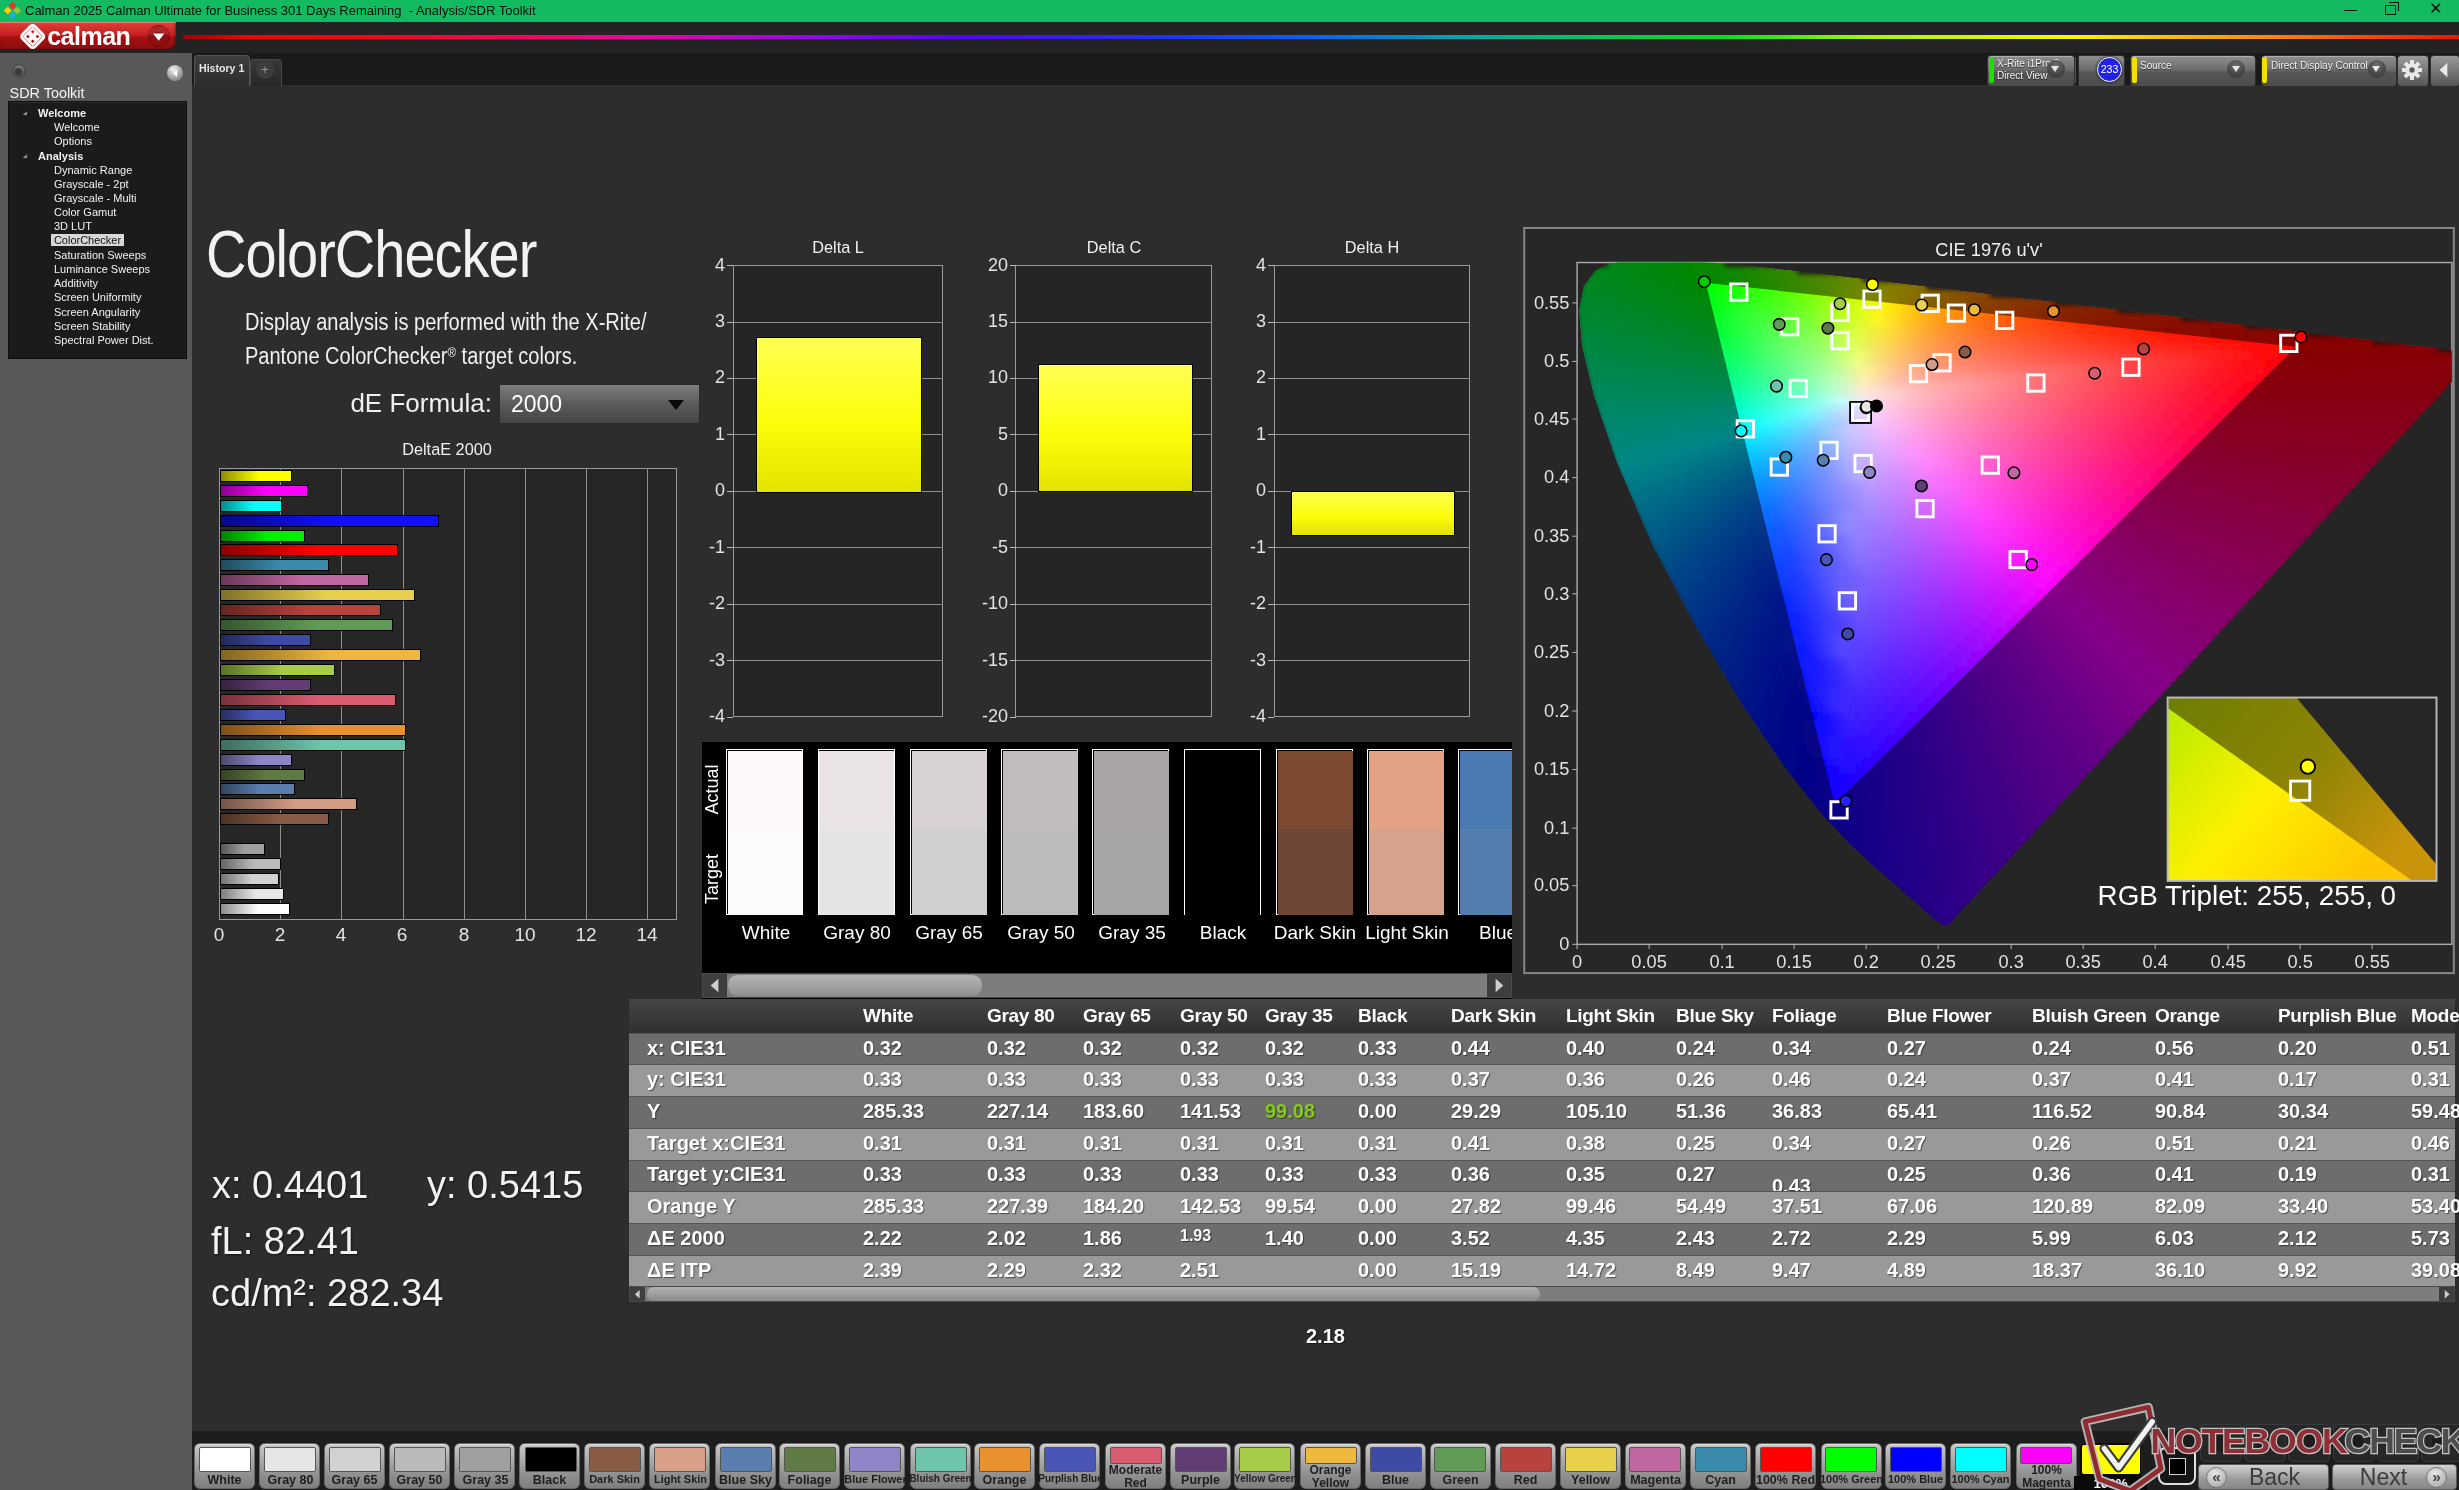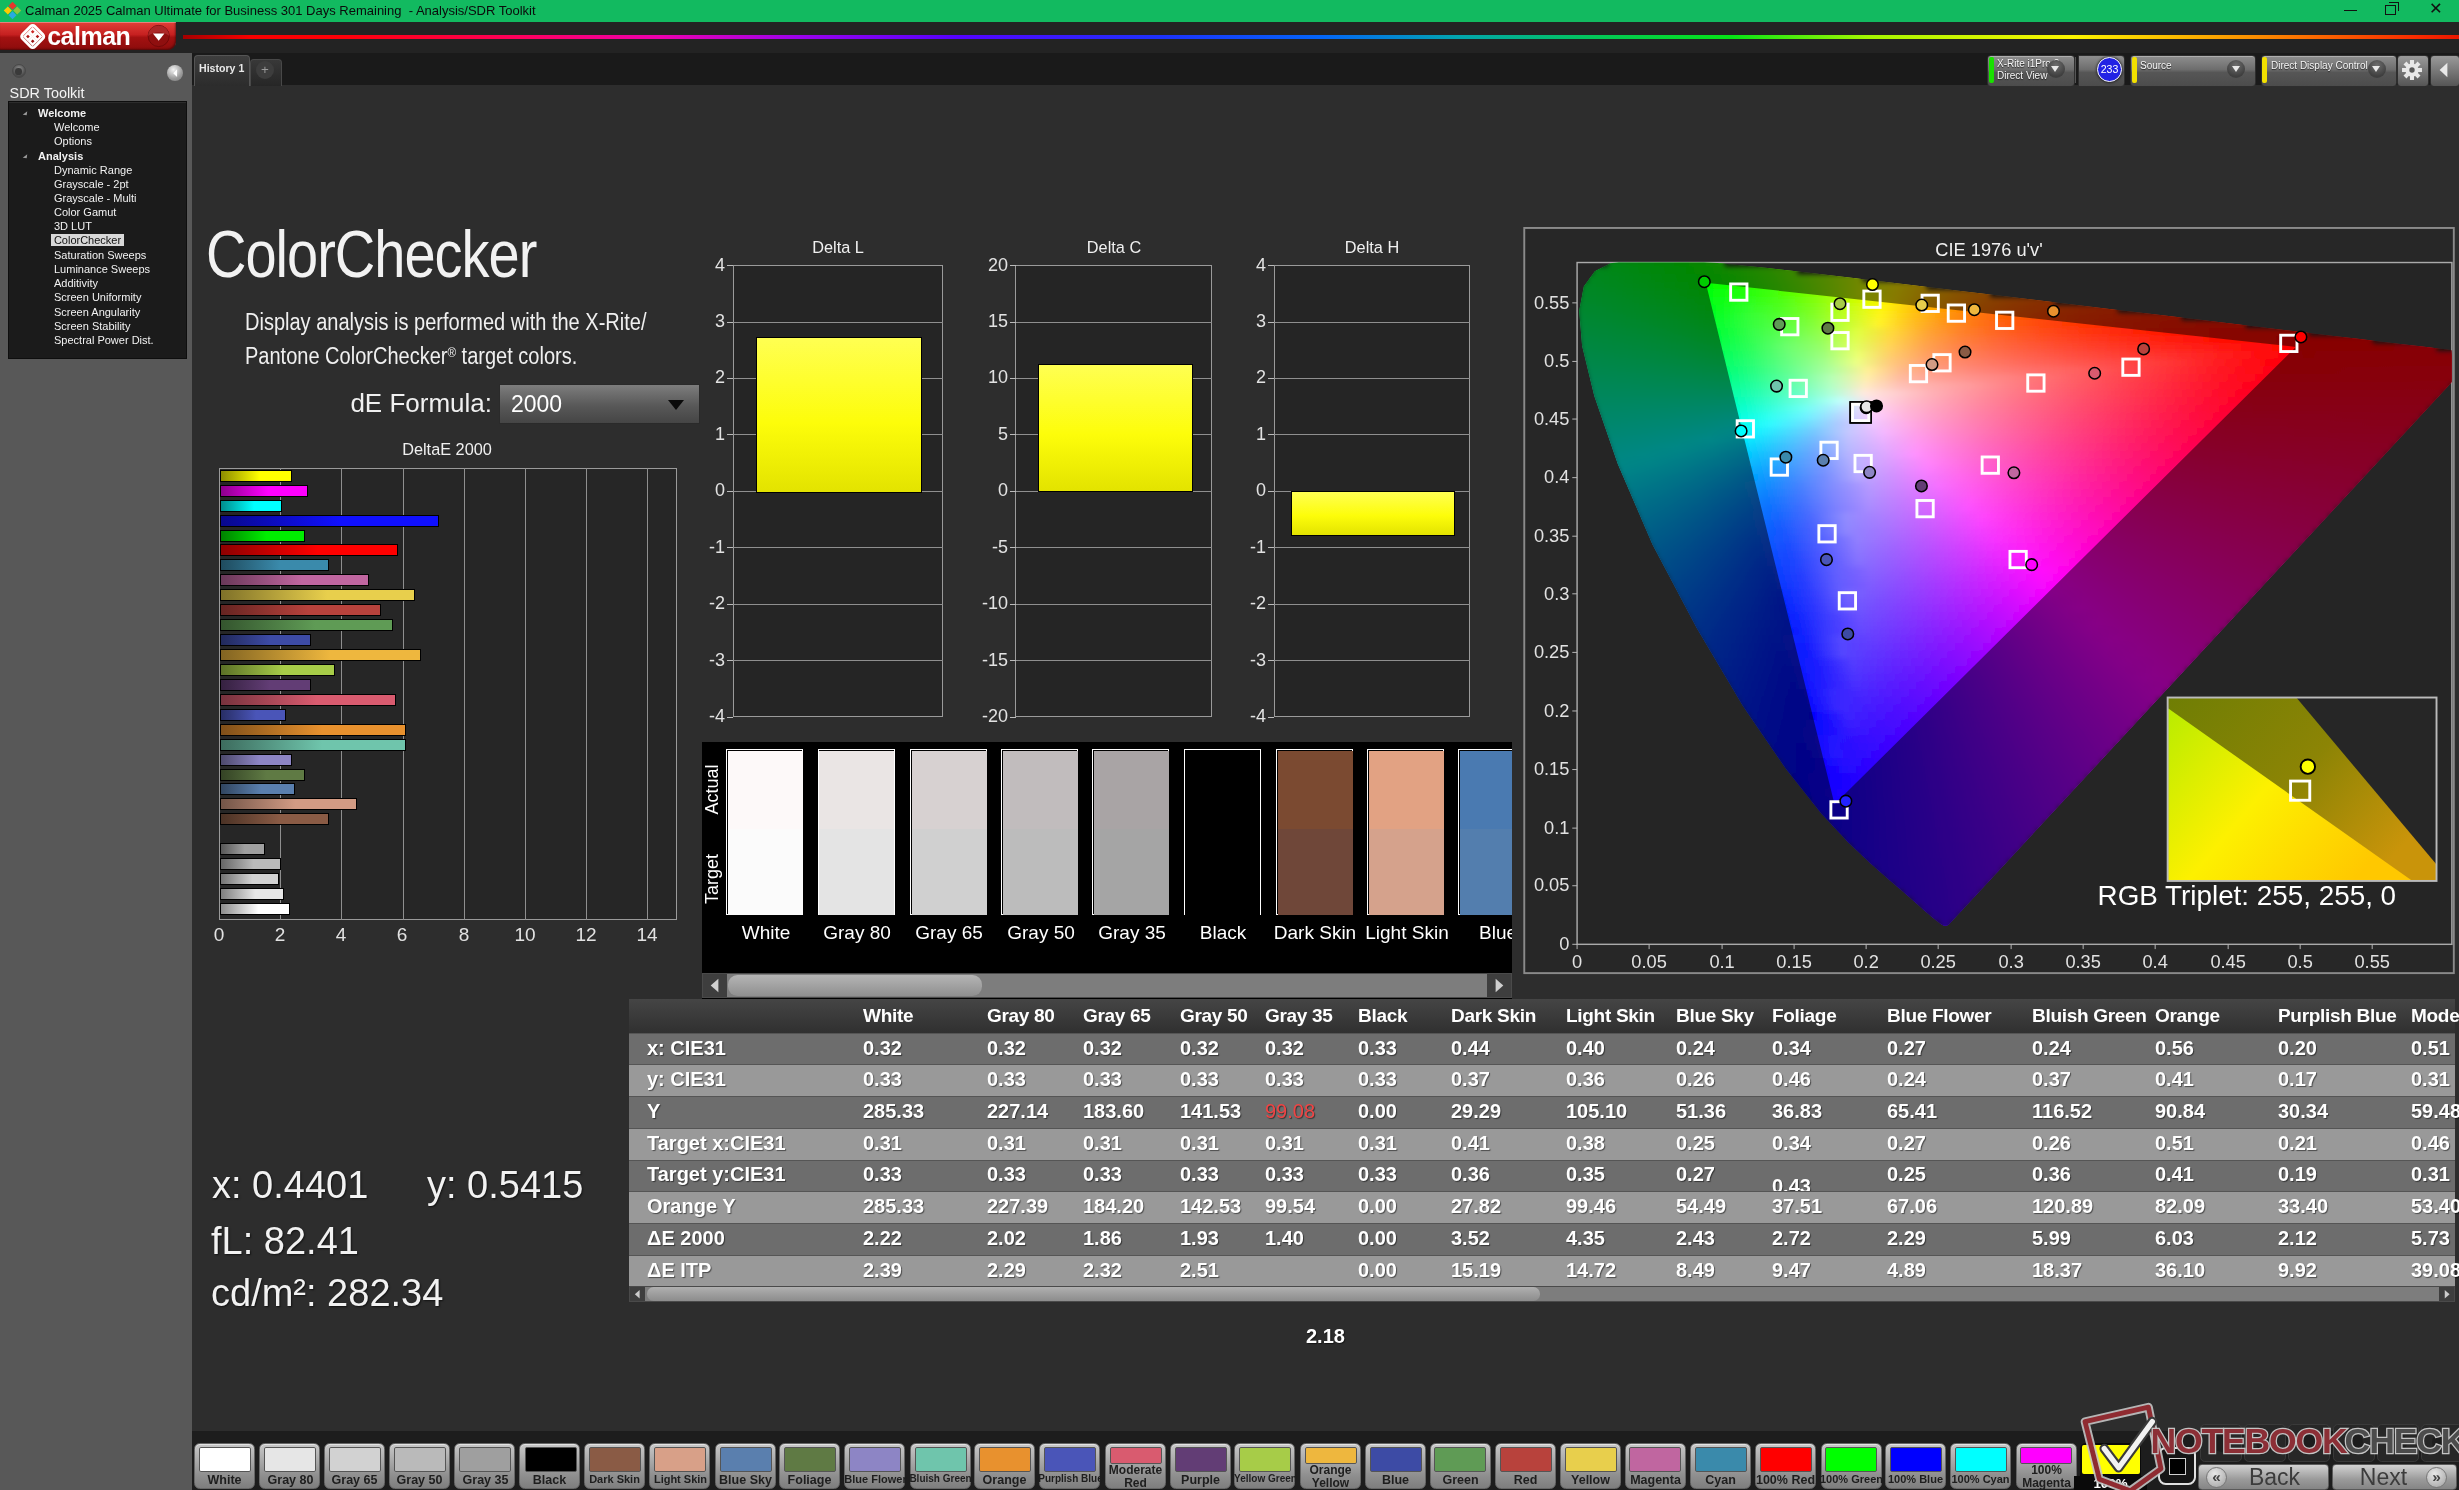--- a/index.html
+++ b/index.html
@@ -2158,21 +2158,21 @@
     <div style="position:absolute;left:2032px;top:1068px;font-size:20px;font-weight:bold;color:#fff;text-shadow:1px 1px 1px rgba(0,0,0,.5);">0.37</div>
     <div style="position:absolute;left:2155px;top:1068px;font-size:20px;font-weight:bold;color:#fff;text-shadow:1px 1px 1px rgba(0,0,0,.5);">0.41</div>
     <div style="position:absolute;left:2278px;top:1068px;font-size:20px;font-weight:bold;color:#fff;text-shadow:1px 1px 1px rgba(0,0,0,.5);">0.17</div>
     <div style="position:absolute;left:2411px;top:1068px;font-size:20px;font-weight:bold;color:#fff;text-shadow:1px 1px 1px rgba(0,0,0,.5);">0.31</div>
     <div style="position:absolute;left:629px;top:1096px;width:1826px;height:32px;background:#6d6d6d;border-top:1px solid #555;box-sizing:border-box;"></div>
     <div style="position:absolute;left:647px;top:1100px;font-size:20px;font-weight:bold;color:#fff;text-shadow:1px 1px 1px rgba(0,0,0,.5);white-space:nowrap;">Y</div>
     <div style="position:absolute;left:863px;top:1100px;font-size:20px;font-weight:bold;color:#fff;text-shadow:1px 1px 1px rgba(0,0,0,.5);">285.33</div>
     <div style="position:absolute;left:987px;top:1100px;font-size:20px;font-weight:bold;color:#fff;text-shadow:1px 1px 1px rgba(0,0,0,.5);">227.14</div>
     <div style="position:absolute;left:1083px;top:1100px;font-size:20px;font-weight:bold;color:#fff;text-shadow:1px 1px 1px rgba(0,0,0,.5);">183.60</div>
     <div style="position:absolute;left:1180px;top:1100px;font-size:20px;font-weight:bold;color:#fff;text-shadow:1px 1px 1px rgba(0,0,0,.5);">141.53</div>
-    <div style="position:absolute;left:1265px;top:1100px;font-size:20px;font-weight:normal;color:#ef4444;text-shadow:1px 1px 1px rgba(0,0,0,.5);">99.08</div>
+    <div style="position:absolute;left:1265px;top:1100px;font-size:20px;font-weight:bold;color:#84cc16;text-shadow:1px 1px 1px rgba(0,0,0,.5);">99.08</div>
     <div style="position:absolute;left:1358px;top:1100px;font-size:20px;font-weight:bold;color:#fff;text-shadow:1px 1px 1px rgba(0,0,0,.5);">0.00</div>
     <div style="position:absolute;left:1451px;top:1100px;font-size:20px;font-weight:bold;color:#fff;text-shadow:1px 1px 1px rgba(0,0,0,.5);">29.29</div>
     <div style="position:absolute;left:1566px;top:1100px;font-size:20px;font-weight:bold;color:#fff;text-shadow:1px 1px 1px rgba(0,0,0,.5);">105.10</div>
     <div style="position:absolute;left:1676px;top:1100px;font-size:20px;font-weight:bold;color:#fff;text-shadow:1px 1px 1px rgba(0,0,0,.5);">51.36</div>
     <div style="position:absolute;left:1772px;top:1100px;font-size:20px;font-weight:bold;color:#fff;text-shadow:1px 1px 1px rgba(0,0,0,.5);">36.83</div>
     <div style="position:absolute;left:1887px;top:1100px;font-size:20px;font-weight:bold;color:#fff;text-shadow:1px 1px 1px rgba(0,0,0,.5);">65.41</div>
     <div style="position:absolute;left:2032px;top:1100px;font-size:20px;font-weight:bold;color:#fff;text-shadow:1px 1px 1px rgba(0,0,0,.5);">116.52</div>
     <div style="position:absolute;left:2155px;top:1100px;font-size:20px;font-weight:bold;color:#fff;text-shadow:1px 1px 1px rgba(0,0,0,.5);">90.84</div>
     <div style="position:absolute;left:2278px;top:1100px;font-size:20px;font-weight:bold;color:#fff;text-shadow:1px 1px 1px rgba(0,0,0,.5);">30.34</div>
     <div style="position:absolute;left:2411px;top:1100px;font-size:20px;font-weight:bold;color:#fff;text-shadow:1px 1px 1px rgba(0,0,0,.5);">59.48</div>
@@ -2225,21 +2225,21 @@
     <div style="position:absolute;left:1887px;top:1195px;font-size:20px;font-weight:bold;color:#fff;text-shadow:1px 1px 1px rgba(0,0,0,.5);">67.06</div>
     <div style="position:absolute;left:2032px;top:1195px;font-size:20px;font-weight:bold;color:#fff;text-shadow:1px 1px 1px rgba(0,0,0,.5);">120.89</div>
     <div style="position:absolute;left:2155px;top:1195px;font-size:20px;font-weight:bold;color:#fff;text-shadow:1px 1px 1px rgba(0,0,0,.5);">82.09</div>
     <div style="position:absolute;left:2278px;top:1195px;font-size:20px;font-weight:bold;color:#fff;text-shadow:1px 1px 1px rgba(0,0,0,.5);">33.40</div>
     <div style="position:absolute;left:2411px;top:1195px;font-size:20px;font-weight:bold;color:#fff;text-shadow:1px 1px 1px rgba(0,0,0,.5);">53.40</div>
     <div style="position:absolute;left:629px;top:1223px;width:1826px;height:32px;background:#6d6d6d;border-top:1px solid #555;box-sizing:border-box;"></div>
     <div style="position:absolute;left:647px;top:1227px;font-size:20px;font-weight:bold;color:#fff;text-shadow:1px 1px 1px rgba(0,0,0,.5);white-space:nowrap;">ΔE 2000</div>
     <div style="position:absolute;left:863px;top:1227px;font-size:20px;font-weight:bold;color:#fff;text-shadow:1px 1px 1px rgba(0,0,0,.5);">2.22</div>
     <div style="position:absolute;left:987px;top:1227px;font-size:20px;font-weight:bold;color:#fff;text-shadow:1px 1px 1px rgba(0,0,0,.5);">2.02</div>
     <div style="position:absolute;left:1083px;top:1227px;font-size:20px;font-weight:bold;color:#fff;text-shadow:1px 1px 1px rgba(0,0,0,.5);">1.86</div>
-    <div style="position:absolute;left:1180px;top:1227px;font-size:20px;font-weight:bold;color:#fff;text-shadow:1px 1px 1px rgba(0,0,0,.5);">1.93</div>
+    <div style="position:absolute;left:1180px;top:1227px;font-size:16px;font-weight:bold;color:#fff;text-shadow:1px 1px 1px rgba(0,0,0,.5);">1.93</div>
     <div style="position:absolute;left:1265px;top:1227px;font-size:20px;font-weight:bold;color:#fff;text-shadow:1px 1px 1px rgba(0,0,0,.5);">1.40</div>
     <div style="position:absolute;left:1358px;top:1227px;font-size:20px;font-weight:bold;color:#fff;text-shadow:1px 1px 1px rgba(0,0,0,.5);">0.00</div>
     <div style="position:absolute;left:1451px;top:1227px;font-size:20px;font-weight:bold;color:#fff;text-shadow:1px 1px 1px rgba(0,0,0,.5);">3.52</div>
     <div style="position:absolute;left:1566px;top:1227px;font-size:20px;font-weight:bold;color:#fff;text-shadow:1px 1px 1px rgba(0,0,0,.5);">4.35</div>
     <div style="position:absolute;left:1676px;top:1227px;font-size:20px;font-weight:bold;color:#fff;text-shadow:1px 1px 1px rgba(0,0,0,.5);">2.43</div>
     <div style="position:absolute;left:1772px;top:1227px;font-size:20px;font-weight:bold;color:#fff;text-shadow:1px 1px 1px rgba(0,0,0,.5);">2.72</div>
     <div style="position:absolute;left:1887px;top:1227px;font-size:20px;font-weight:bold;color:#fff;text-shadow:1px 1px 1px rgba(0,0,0,.5);">2.29</div>
     <div style="position:absolute;left:2032px;top:1227px;font-size:20px;font-weight:bold;color:#fff;text-shadow:1px 1px 1px rgba(0,0,0,.5);">5.99</div>
     <div style="position:absolute;left:2155px;top:1227px;font-size:20px;font-weight:bold;color:#fff;text-shadow:1px 1px 1px rgba(0,0,0,.5);">6.03</div>
     <div style="position:absolute;left:2278px;top:1227px;font-size:20px;font-weight:bold;color:#fff;text-shadow:1px 1px 1px rgba(0,0,0,.5);">2.12</div>

